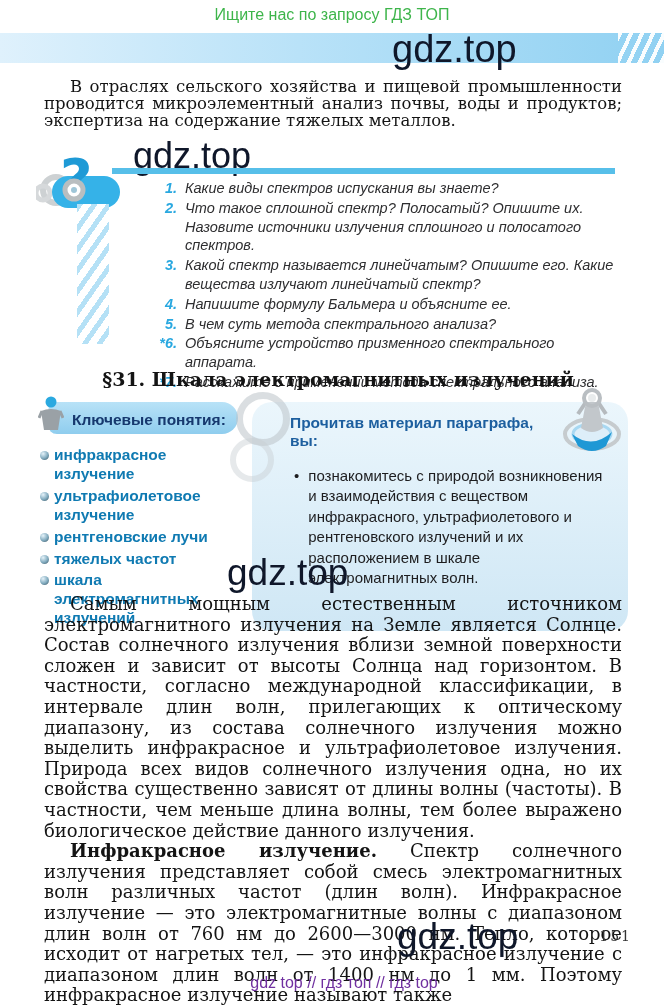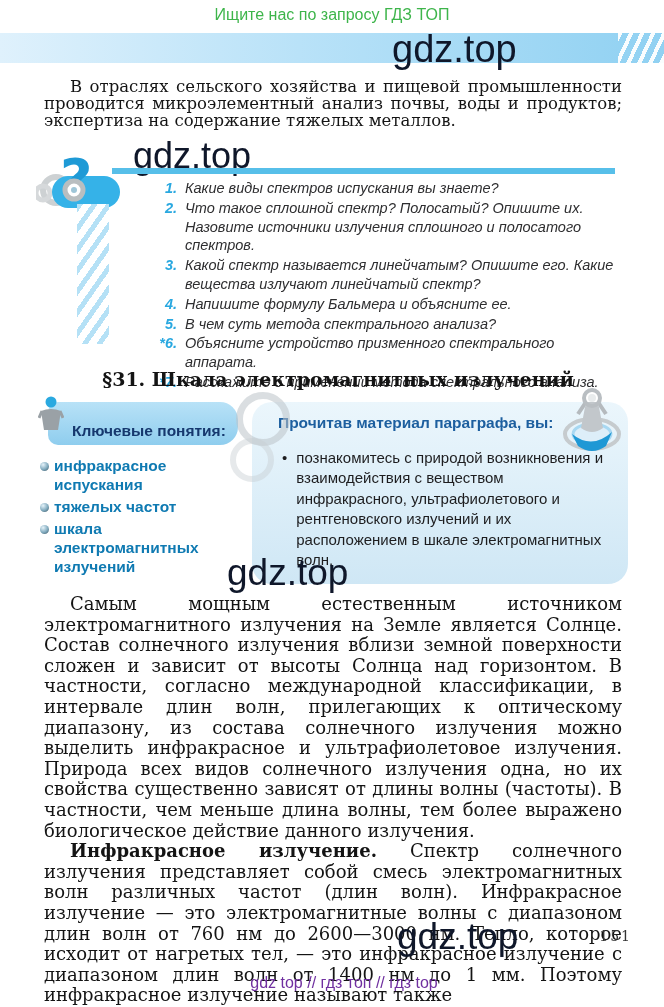--- a/index.html
+++ b/index.html
@@ -41,32 +41,32 @@
   .q-text{flex:1;}
 
   .title{position:absolute;top:362px;left:0;width:100%;margin:6px;text-align:center;
          font-size:19px;font-weight:bold;color:#141414;}
 
   
   .cols{position:absolute;left:36px;top:402px;width:592px;display:flex;gap:10px;}
   .leftcol{flex:0 0 206px;}
   .pill{position:relative;margin-left:12px;display:inline-block;
         background:linear-gradient(180deg,#b8e2f7,#8fcdee);
-        border-radius:10px 18px 18px 10px;padding:20px 12px 5px 24px;
+        border-radius:10px 18px 18px 10px;padding:9px 12px 5px 24px;
         font-size:15.5px;font-weight:bold;color:#16386e;}
   .person{position:absolute;left:-10px;top:-8px;width:26px;height:38px;}
   .terms{margin-top:12px;margin-left:4px;}
   .term-row{display:flex;align-items:flex-start;margin-bottom:3px;}
   .term-bullet{flex:0 0 9px;width:9px;height:9px;border-radius:50%;margin:5px 5px 0 0;
         background:radial-gradient(circle at 35% 30%,#e6f3fa,#7fa9bd 55%,#3d5866 95%);}
   .term-text{font-size:15.5px;font-weight:bold;color:#0f7ab2;line-height:1.22;}
 
   .box{flex:1;position:relative;border-radius:20px;min-height:156px;
        background:linear-gradient(180deg,#ebf6fc 0%,#cfe7f5 100%);
-       padding:12px 16px 14px 26px;}
+       padding:12px 16px 14px 38px;}
   .ring{position:absolute;border-radius:50%;}
   .r1{width:40px;height:40px;left:-16px;top:-10px;border:7px solid rgba(188,195,200,.55);}
   .r2{width:32px;height:32px;left:-22px;top:36px;border:6px solid rgba(200,206,211,.45);}
   .splash{position:absolute;right:2px;top:-14px;width:64px;height:68px;}
   .box-heading{font-size:15.5px;font-weight:bold;color:#1d5f9f;padding-right:56px;}
   .box-bullets{margin-top:16px;}
   .ar-row{display:flex;align-items:flex-start;font-size:15px;line-height:1.36;color:#1d1d1f;}
   .ar-bullet{flex:0 0 auto;margin:0 9px 0 4px;}
 
   
@@ -144,21 +144,29 @@
         <svg class="person" viewBox="0 0 26 38" aria-hidden="true">
           <circle cx="13" cy="8" r="5.5" fill="#2aa9e0"></circle>
           <path d="M4 17 L1 24 M22 17 L25 24" stroke="#9aa1a6" stroke-width="3" fill="none"></path>
           <path d="M3 17 Q13 13 23 17 L20 36 L6 36 Z" fill="#9aa1a6"></path>
         </svg>
         <span>Ключевые понятия:</span>
       </div>
       <div class="terms">
           <div class="term-row">
             <span class="term-bullet"></span>
-            <span class="term-text">инфракрасное испускания</span>
+            <span class="term-text">инфракрасное излучение</span>
+          </div>
+          <div class="term-row">
+            <span class="term-bullet"></span>
+            <span class="term-text">ультрафиолетовое излучение</span>
+          </div>
+          <div class="term-row">
+            <span class="term-bullet"></span>
+            <span class="term-text">рентгеновские лучи</span>
           </div>
           <div class="term-row">
             <span class="term-bullet"></span>
             <span class="term-text">тяжелых частот</span>
           </div>
           <div class="term-row">
             <span class="term-bullet"></span>
             <span class="term-text">шкала электромагнитных излучений</span>
           </div>
         </div>

